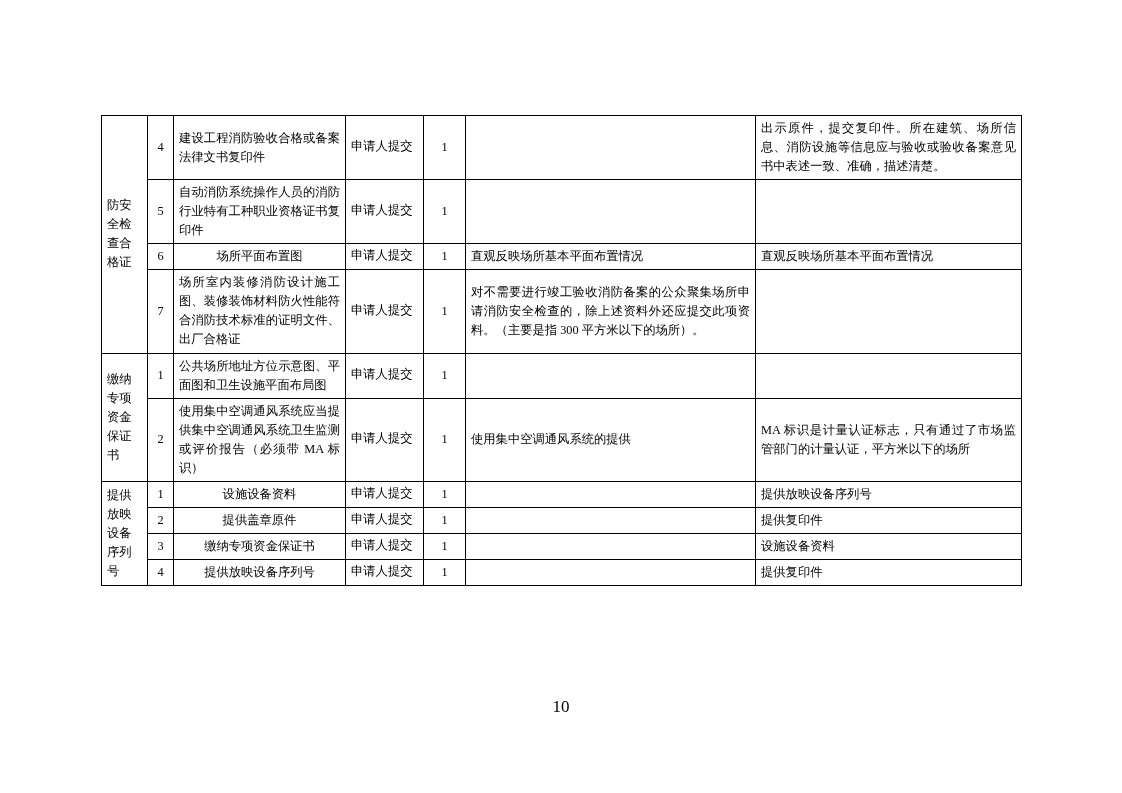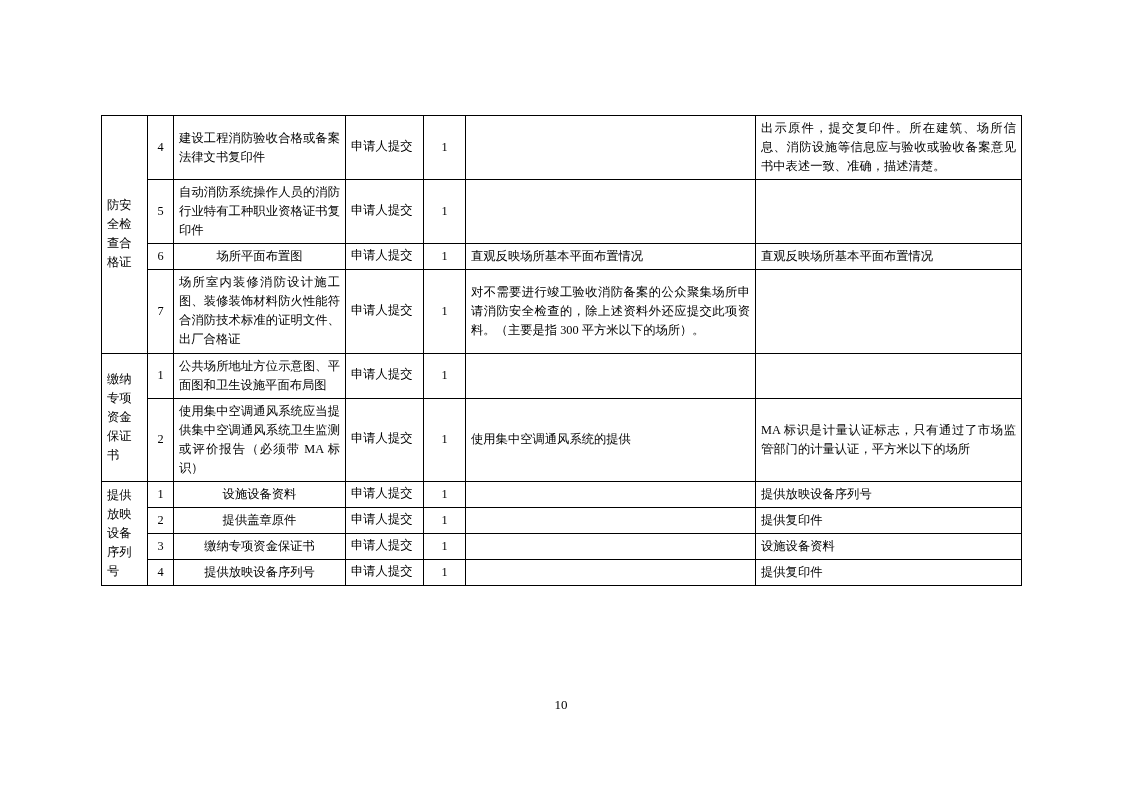--- a/index.html
+++ b/index.html
@@ -79,21 +79,21 @@
     text-align: justify;
     text-justify: inter-ideograph;
     font-size: 12.1px;
   }
   .page-number {
     position: absolute;
     left: 0;
     top: 697px;
     width: 1122px;
     text-align: center;
-    font-size: 13px;
+    font-size: 17px;
     font-family: "Liberation Serif", serif;
   }
 </style>
 </head>
 <body>
 
 <div class="page">
 
   <table class="doc-table">
     <colgroup>

